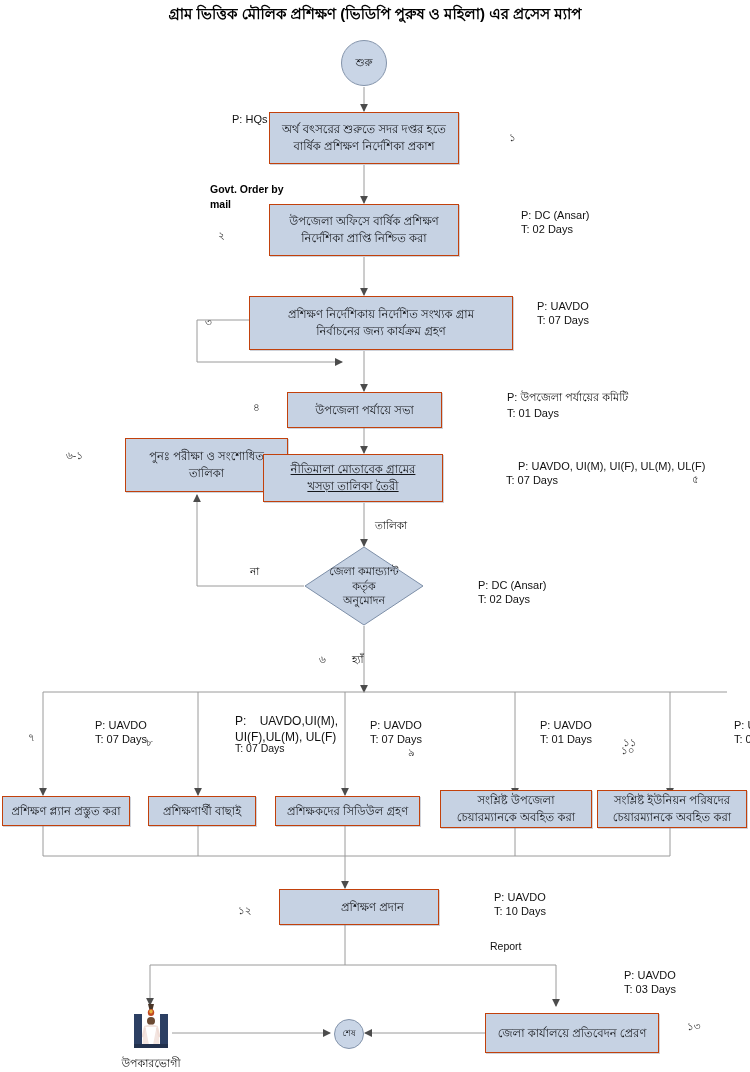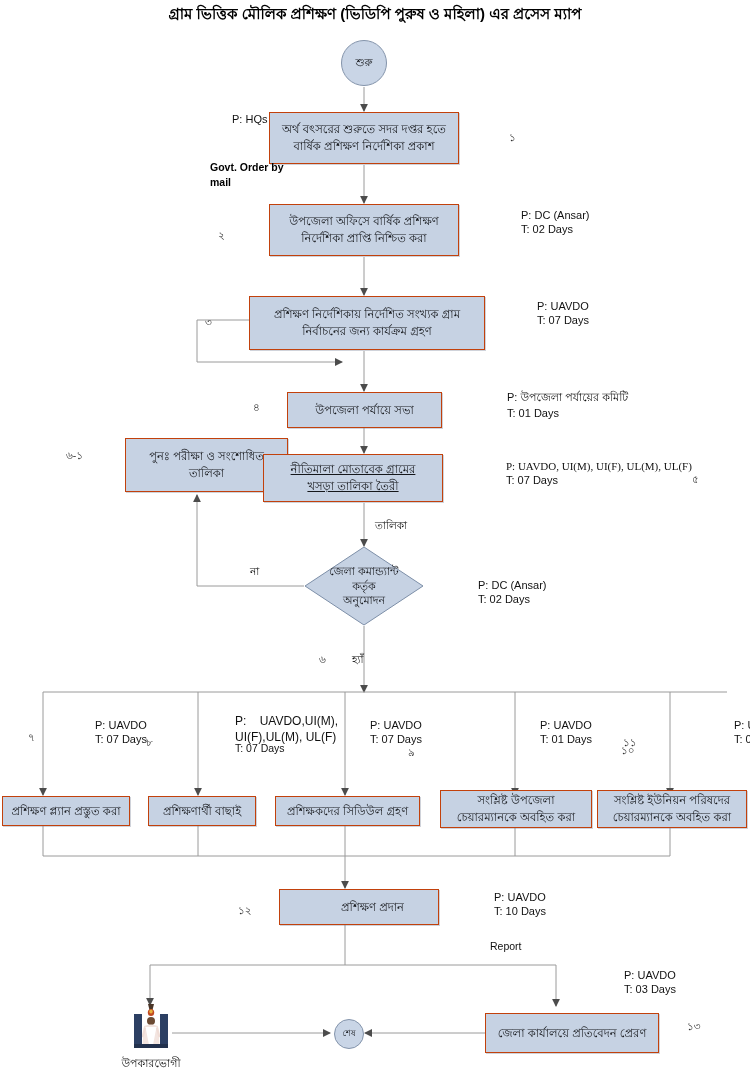--- a/index.html
+++ b/index.html
@@ -179,32 +179,32 @@
     <span>শুরু</span>
   </div>
 
   <div class="pbox" style="left:269px; top:112px; width:190px; height:52px;">
     <div class="inner" style="white-space:pre-line;">অর্থ বৎসরের শুরুতে সদর দপ্তর হতে
 বার্ষিক প্রশিক্ষণ নির্দেশিকা প্রকাশ</div>
   </div>
   <div class="ann" style="left:192px; top:112px;">P: HQs</div>
   <div class="bn-num" style="left:509px; top:130px;">১</div>
 
-  <div class="bold-ann" style="left:210px; top:160px;">Govt. Order by
+  <div class="bold-ann" style="left:210px; top:182px;">Govt. Order by
 mail</div>
 
   <div class="pbox" style="left:269px; top:204px; width:190px; height:52px;">
     <div class="inner" style="white-space:pre-line;">উপজেলা অফিসে বার্ষিক প্রশিক্ষণ
 নির্দেশিকা প্রাপ্তি নিশ্চিত করা</div>
   </div>
   <div class="ann" style="left:481px; top:208px;">P: DC (Ansar)</div>
   <div class="ann" style="left:481px; top:222px;">T: 02 Days</div>
   <div class="bn-num" style="left:218px; top:228px;">২</div>
 
-  <div class="pbox" style="left:249px; top:296px; width:236px; height:54px;">
+  <div class="pbox" style="left:249px; top:296px; width:264px; height:54px;">
     <div class="inner" style="white-space:pre-line;">প্রশিক্ষণ নির্দেশিকায় নির্দেশিত সংখ্যক গ্রাম
 নির্বাচনের জন্য কার্যক্রম গ্রহণ</div>
   </div>
   <div class="ann" style="left:497px; top:299px;">P: UAVDO</div>
   <div class="ann" style="left:497px; top:313px;">T: 07 Days</div>
   <div class="bn-num" style="left:205px; top:315px;">৩</div>
 
   <div class="pbox" style="left:287px; top:392px; width:155px; height:36px;">
     <div class="inner" style="white-space:pre-line;">উপজেলা পর্যায়ে  সভা</div>
   </div>
@@ -215,21 +215,21 @@
   <div class="pbox" style="left:125px; top:438px; width:163px; height:54px;">
     <div class="inner" style="white-space:pre-line;">পুনঃ পরীক্ষা ও সংশোধিত
 তালিকা</div>
   </div>
   <div class="bn-num" style="left:66px; top:448px;">৬-১</div>
 
   <div class="pbox" style="left:263px; top:454px; width:180px; height:48px;text-decoration:underline;">
     <div class="inner" style="white-space:pre-line;">নীতিমালা মোতাবেক গ্রামের
 খসড়া তালিকা তৈরী</div>
   </div>
-  <div class="ann" style="left:466px; top:459px;font-family:Liberation Serif, serif;">P: UAVDO, UI(M), UI(F), UL(M), UL(F)</div>
+  <div class="ann" style="left:478px; top:459px;">P: UAVDO, UI(M), UI(F), UL(M), UL(F)</div>
   <div class="ann" style="left:466px; top:473px;">T: 07 Days</div>
   <div class="bn-num" style="left:692px; top:472px;">৫</div>
 
   <div class="edge-label" style="left:375px; top:518px;">তালিকা</div>
 
   <div class="diamond-wrap" style="left:304px; top:546px; width:120px; height:80px;">
     <svg class="dshape" width="120" height="80" viewBox="0 0 120 80" xmlns="http://www.w3.org/2000/svg">
       <polygon points="60,1 119,40 60,79 1,40" fill="#c6d2e3" stroke="#7d8fa8" stroke-width="1"></polygon>
     </svg>
     <div class="dtext" style="white-space:pre-line;">জেলা কমান্ড্যান্ট

